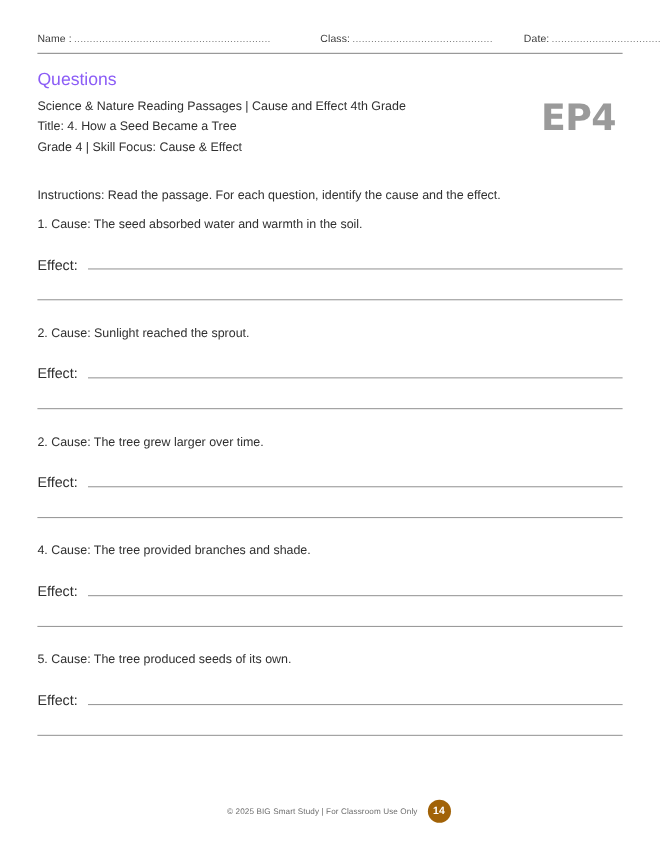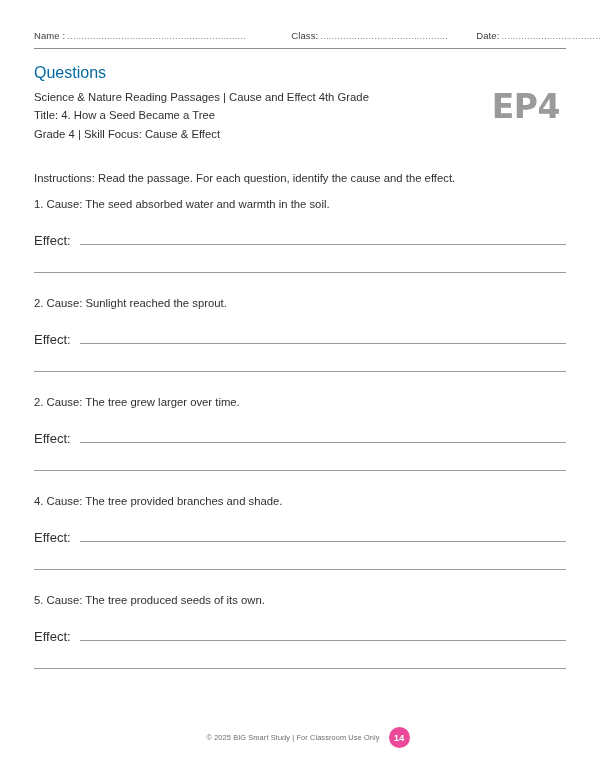--- a/index.html
+++ b/index.html
@@ -51,21 +51,21 @@
   .idline .seg + .seg { margin-left: 6px; }
 
   
   .header {
     position: relative;
     margin-top: 14px;
   }
   .h-title {
     font-size: 16px;
     font-weight: 400;
-    color: #0369a1;
+    color: #8b5cf6;
     line-height: 1.25;
     margin: 0 0 5px 0;
   }
   .h-line {
     font-size: 11.3px;
     color: #2f2f2f;
     line-height: 1.62;
   }
   .ep-badge {
     position: absolute;
@@ -134,21 +134,21 @@
   }
   .footer-text {
     font-size: 7.4px;
     color: #6d6d6d;
     letter-spacing: .1px;
   }
   .page-num {
     width: 21px;
     height: 21px;
     border-radius: 50%;
-    background: #ec4899;
+    background: #a16207;
     color: #ffffff;
     font-size: 9.5px;
     font-weight: bold;
     display: flex;
     align-items: center;
     justify-content: center;
   }
 </style>
 </head>
 <body>

